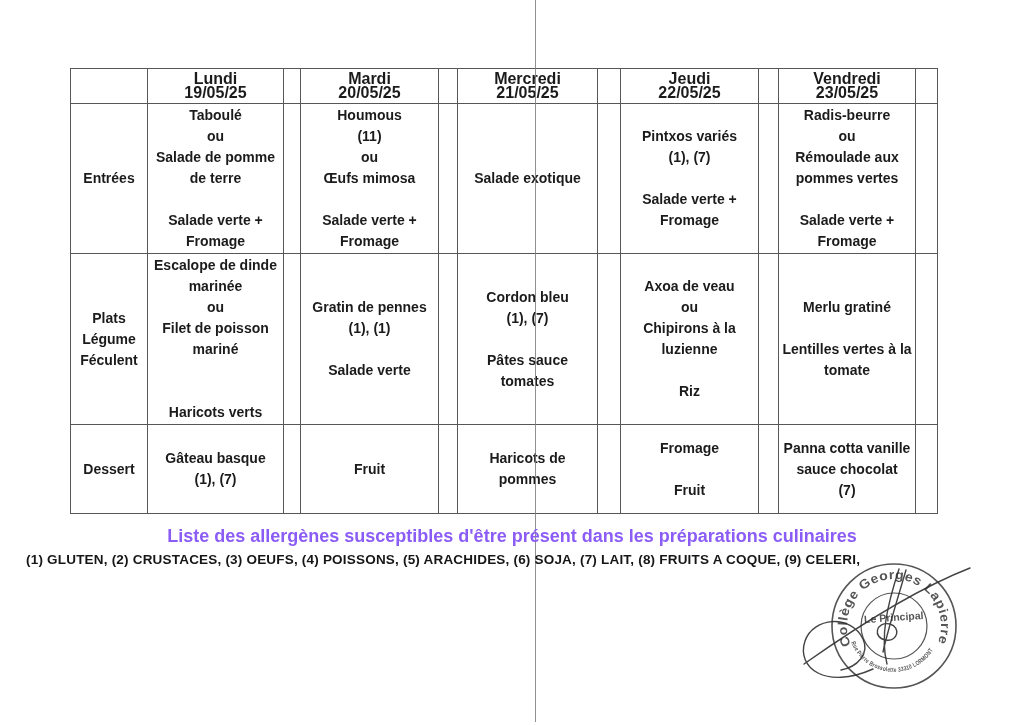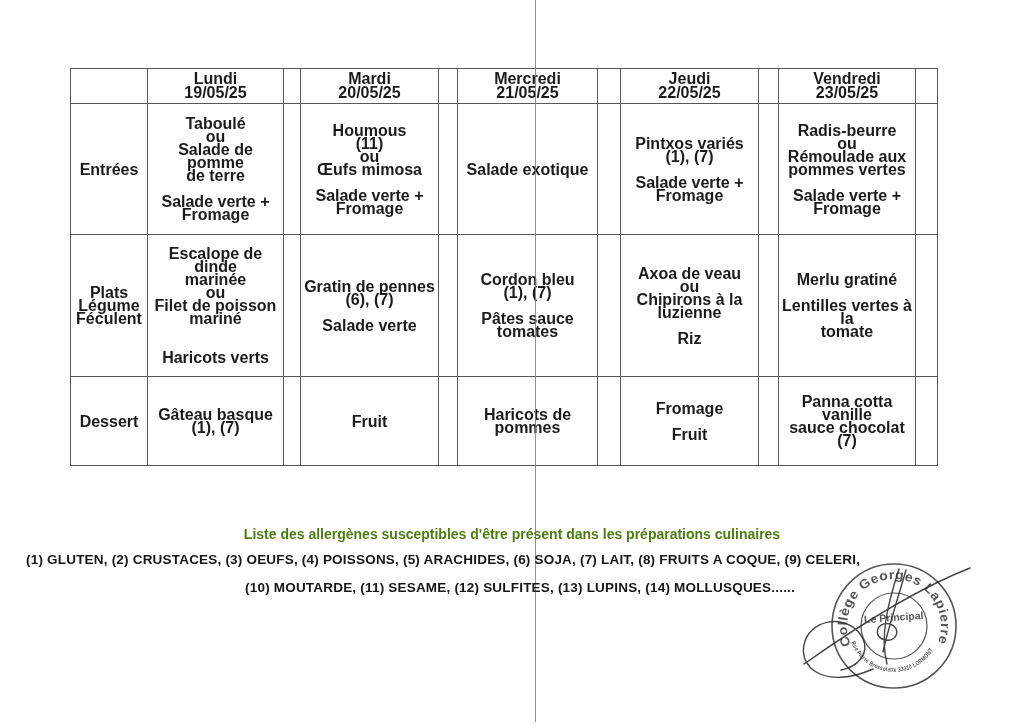--- a/index.html
+++ b/index.html
@@ -10,39 +10,39 @@
   .page { position:absolute; inset:0; }
 
   
   table.menu {
     position:absolute; left:70px; top:68px; width:867px;
     border-collapse:collapse; table-layout:fixed;
   }
   table.menu td {
     border:1px solid #575757; padding:1px 2px; text-align:center;
     vertical-align:middle; font-weight:bold; color:#1b1b1b;
-    font-size:16px; line-height:13px; white-space:pre-line;
+    font-size:14px; line-height:21px; white-space:pre-line;
   }
   tr.r-head td    { height:32px;  font-size:16px; line-height:14px; }
   tr.r-banner td  { height:65px;  font-size:12px; line-height:16px; letter-spacing:0.4px; }
   tr.r-entrees td { height:128px; }
   tr.r-plats td   { height:139px; }
   tr.r-dessert td { height:86px;  }
   td.label-cell   { font-size:12px; line-height:14.5px; }
 
   
   .fold-line {
     position:absolute; left:535px; top:0; width:1px; height:722px;
     background:#7d7d7d; opacity:0.85;
   }
 
   
   .allergen-title {
     position:absolute; top:526px; left:0; right:0; text-align:center;
-    font-size:14px; font-weight:bold; color:#4d7c0f;
+    font-size:18px; font-weight:bold; color:#8b5cf6;
   }
   .allergen-line1 {
     position:absolute; top:552px; left:26px; right:0; text-align:left;
     font-size:13.5px; font-weight:bold; color:#161616; letter-spacing:0.2px;
   }
   .allergen-line2 {
     position:absolute; top:580px; left:16px; right:0; text-align:center;
     font-size:13.5px; font-weight:bold; color:#161616; letter-spacing:0.2px;
   }
 
@@ -128,21 +128,21 @@
       <td>Escalope de dinde
 marinée
 ou
 Filet de poisson
 mariné
 
 
 Haricots verts</td>
       <td></td>
       <td>Gratin de pennes
-(6), (7)
+(1), (1)
 
 Salade verte</td>
       <td></td>
       <td>Cordon bleu
 (1), (7)
 
 Pâtes sauce tomates</td>
       <td></td>
       <td>Axoa de veau
 ou
@@ -176,21 +176,20 @@
 (7)</td>
       <td></td>
     </tr>
   </tbody>
     </table>
 
   <div class="fold-line"></div>
 
   <div class="allergen-title">Liste des allergènes susceptibles d'être présent dans les préparations culinaires</div>
   <div class="allergen-line1">(1) GLUTEN, (2) CRUSTACES, (3) OEUFS, (4) POISSONS, (5) ARACHIDES, (6) SOJA, (7) LAIT, (8) FRUITS A COQUE, (9) CELERI,</div>
-  <div class="allergen-line2">(10) MOUTARDE, (11) SESAME, (12) SULFITES, (13) LUPINS, (14) MOLLUSQUES......</div>
 
   <svg class="stamp-layer" viewBox="0 0 1024 725">
     <g stroke="#3e3e3e" fill="none" opacity="0.88">
       <circle cx="894" cy="626" r="62" stroke-width="1.6"></circle>
       <circle cx="894" cy="626" r="33" stroke-width="1.2"></circle>
       <path id="arcTop" d="M 851.4 645.9 A 47 47 0 1 1 936.6 645.9" stroke="none"></path>
       <path id="arcBot" d="M 850.8 641.7 A 46 46 0 0 0 937.2 641.7" stroke="none"></path>
       <text font-size="13" font-weight="bold" fill="#3e3e3e" stroke="none" letter-spacing="0.5">
         <textPath href="#arcTop" startOffset="1" textLength="184" lengthAdjust="spacingAndGlyphs">Collège Georges Lapierre</textPath>
       </text>

